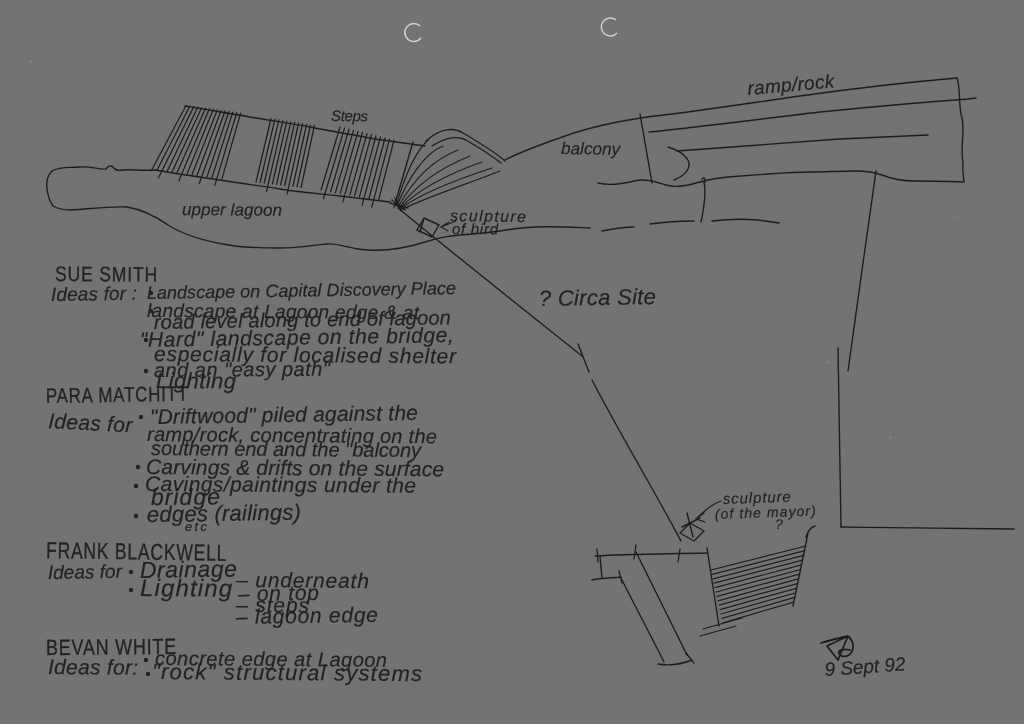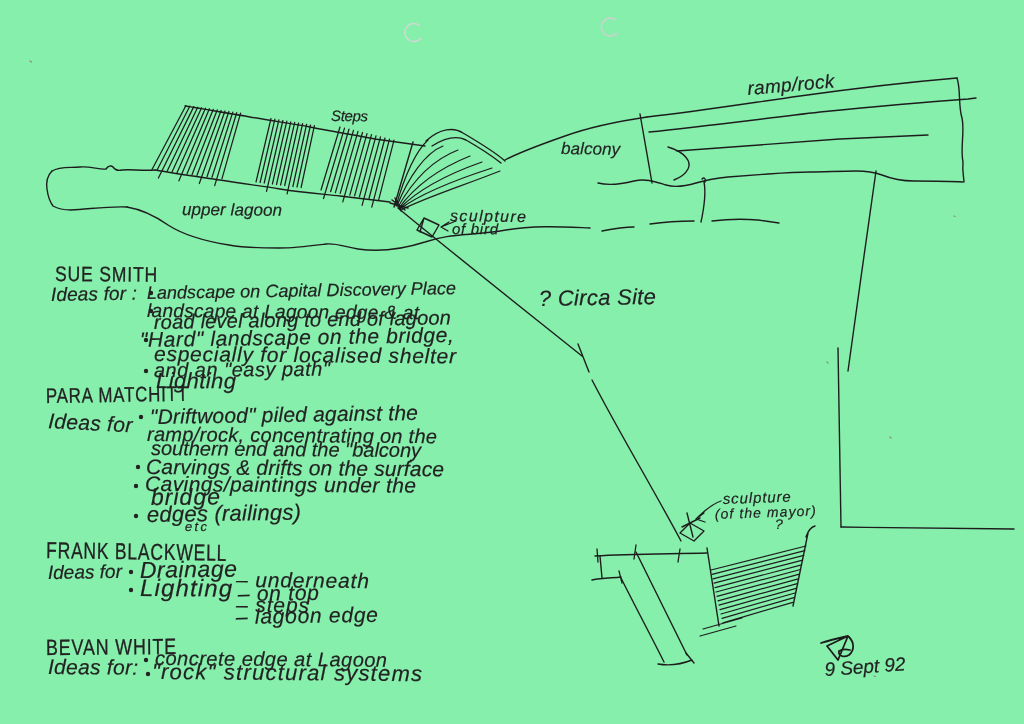--- a/index.html
+++ b/index.html
@@ -1,14 +1,14 @@
 <!DOCTYPE html>
 <html><head><meta charset="utf-8"><title>sketch</title><style>
 html,body{margin:0;padding:0;background:#ffffff;}
-#page{position:relative;width:1024px;height:724px;background:#86efac;overflow:hidden;}
+#page{position:relative;width:1024px;height:724px;background:#737373;overflow:hidden;}
 svg{position:absolute;top:0;left:0;}
 text{font-family:"Liberation Sans",sans-serif;fill:#222222;}
 .hw{font-style:italic;stroke:#222222;stroke-width:0.18;}
 .hd{stroke:#222222;stroke-width:0.3;letter-spacing:1px;}
 </style></head><body>
 
 <div id="page">
 <svg width="1024" height="724" viewBox="0 0 1024 724">
 <defs>
         <filter id="soft" x="-2%" y="-2%" width="104%" height="104%">

